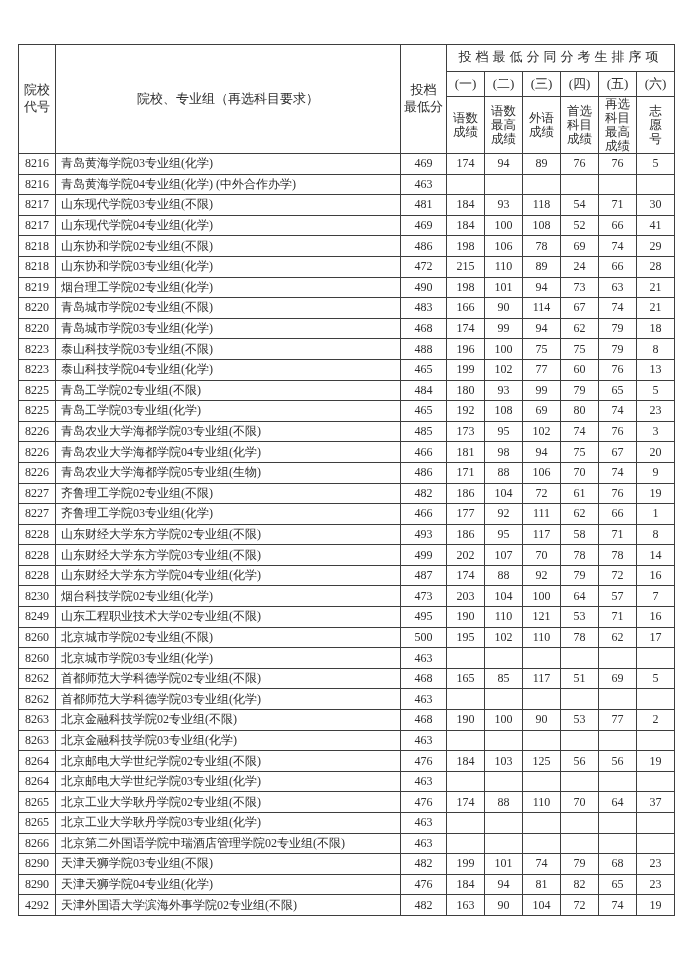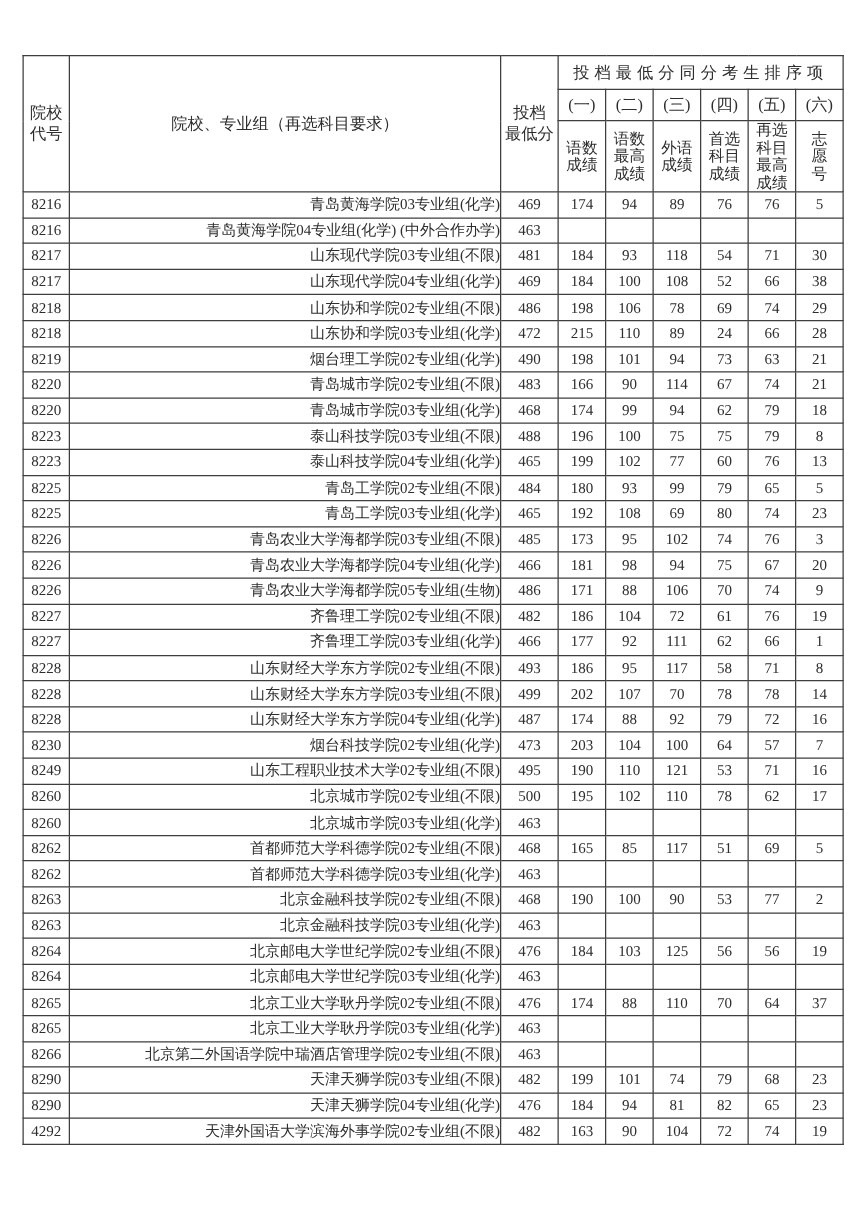--- a/index.html
+++ b/index.html
@@ -40,39 +40,40 @@
     font-size: 13px;
     text-align: center;
     vertical-align: middle;
     white-space: pre-line;
     line-height: 1.3;
     color: #2d2d2d;
   }
   th.sort-title {
     height: 27px;
     letter-spacing: 4px;
+    font-family: Liberation Mono, monospace;
   }
   tr.nums-row th {
     height: 25px;
   }
   tr.labels-row th {
     height: 54px;
     line-height: 1.12;
     font-size: 12.5px;
   }
   tbody td {
     height: 20.6px;
     font-size: 12px;
     text-align: center;
     vertical-align: middle;
     white-space: nowrap;
     color: #2d2d2d;
   }
   tbody td.name-cell {
-    text-align: right;
+    text-align: left;
     padding-left: 5px;
   }
   .footer {
     position: absolute;
     left: 0;
     top: 928px;
     width: 100%;
     text-align: center;
     font-size: 12.5px;
     color: #2d2d2d;
@@ -169,21 +170,21 @@
         </tr>
         <tr>
           <td>8217</td>
           <td class="name-cell">山东现代学院04专业组(化学)</td>
           <td>469</td>
           <td>184</td>
           <td>100</td>
           <td>108</td>
           <td>52</td>
           <td>66</td>
-          <td>38</td>
+          <td>41</td>
         </tr>
         <tr>
           <td>8218</td>
           <td class="name-cell">山东协和学院02专业组(不限)</td>
           <td>486</td>
           <td>198</td>
           <td>106</td>
           <td>78</td>
           <td>69</td>
           <td>74</td>

